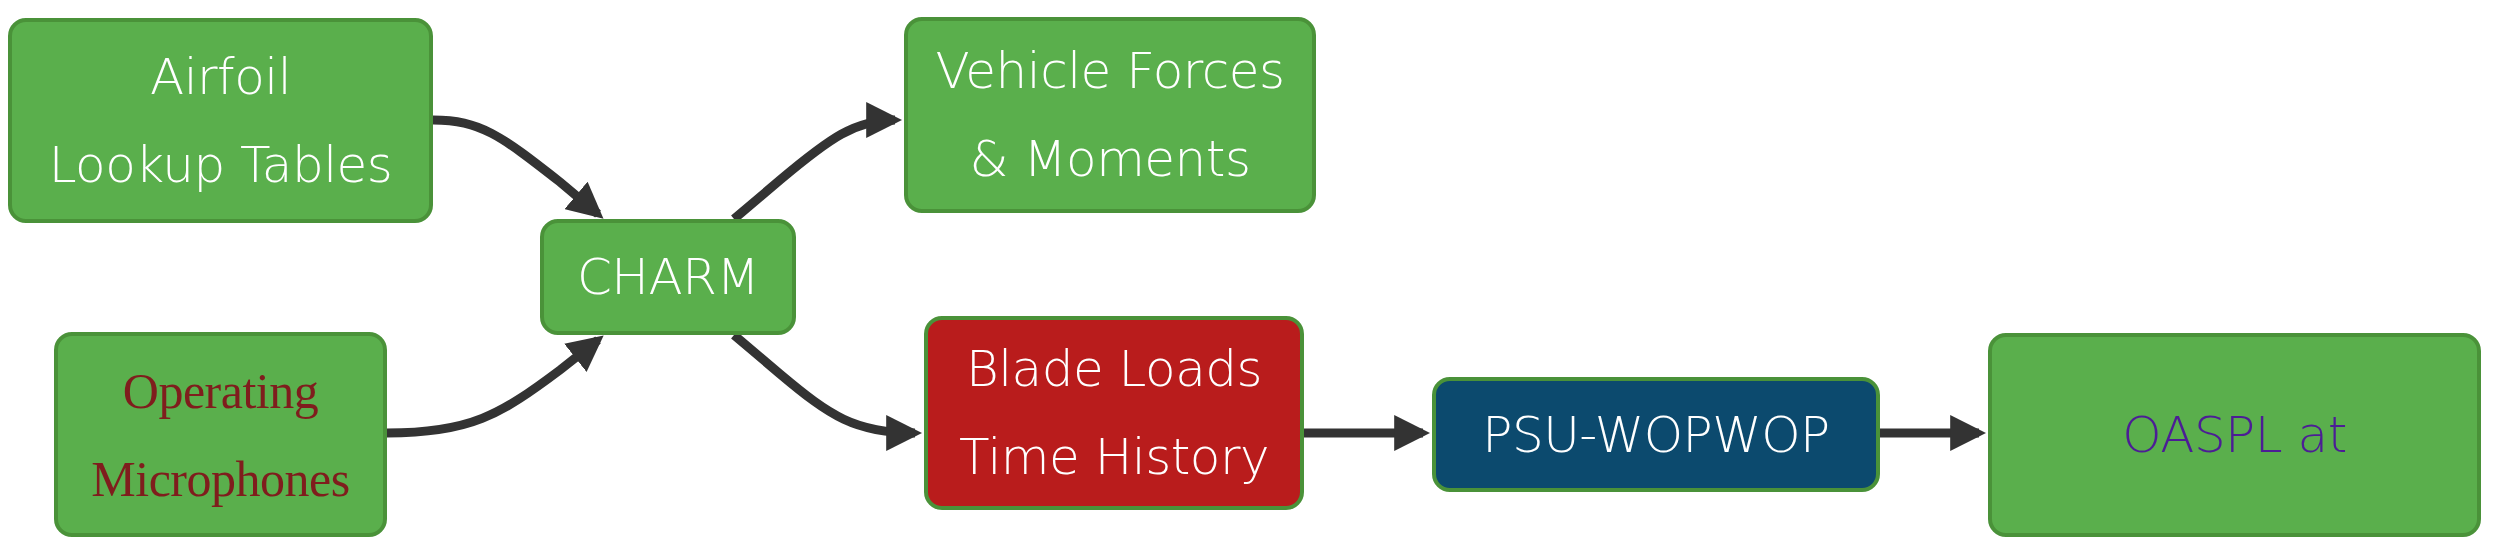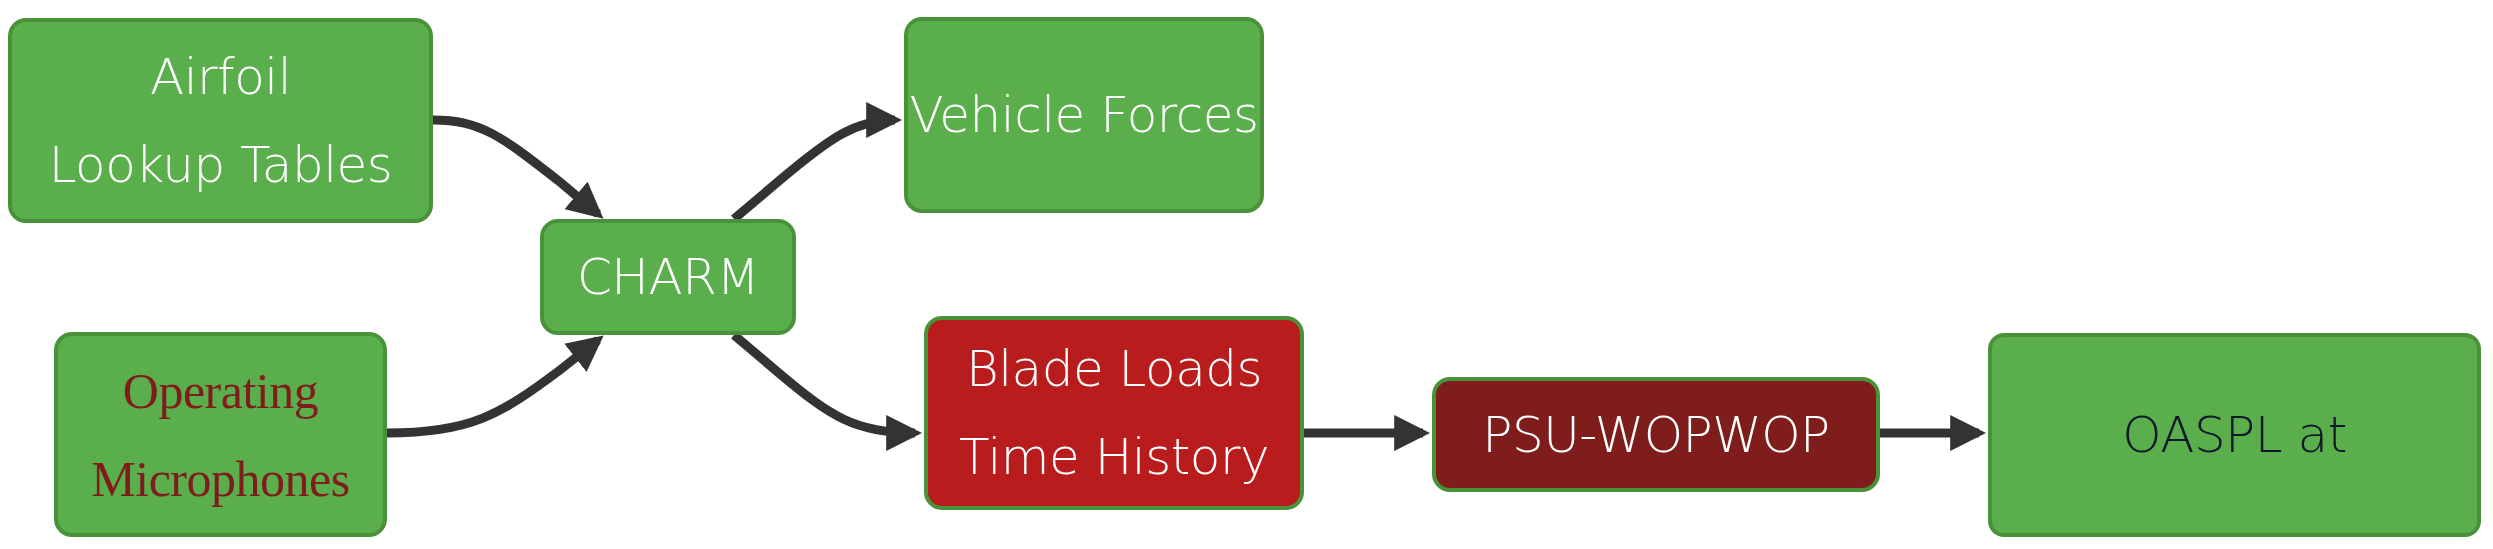--- a/index.html
+++ b/index.html
@@ -10,21 +10,21 @@
     position: absolute; box-sizing: border-box;
     background: #5aaf4c; border: 4px solid #4a9239; border-radius: 18px;
     color: #ffffff; display: flex; flex-direction: column;
     align-items: center; justify-content: center; text-align: center;
     font-size: 50px; line-height: 88px; font-weight: 300; letter-spacing: -0.5px;
   }
   .node span { display: block; white-space: nowrap; }
   #n-airfoil   { left: 8px;    top: 18px;  width: 425px; height: 205px; }
   #n-operating { left: 54px;   top: 332px; width: 333px; height: 205px; }
   #n-charm     { left: 540px;  top: 219px; width: 256px; height: 116px; }
-  #n-vehicle   { left: 904px;  top: 17px;  width: 360px; height: 196px; }
+  #n-vehicle   { left: 904px;  top: 17px;  width: 412px; height: 196px; }
   #n-blade     { left: 924px;  top: 316px; width: 380px; height: 194px; }
   #n-psu       { left: 1432px; top: 377px; width: 448px; height: 115px; }
   #n-oaspl     { left: 1988px; top: 333px; width: 493px; height: 204px; }
 </style>
 </head>
 <body style="background: rgb(255, 255, 255);">
 
 <svg id="edges" xmlns="http://www.w3.org/2000/svg">
   <defs>
     <marker id="arrowhead" markerWidth="4" markerHeight="4" refX="3.2" refY="2" orient="auto" markerUnits="strokeWidth">
@@ -45,23 +45,24 @@
 </div>
 <div id="n-operating" class="node" style="background: rgb(90, 175, 76); border-color: rgb(74, 146, 57); color: #7f1d1d; font-family: Liberation Serif, serif;">
   <span>Operating</span>
   <span>Microphones</span>
 </div>
 <div id="n-charm" class="node" style="background: rgb(90, 175, 76); border-color: rgb(74, 146, 57); color: rgb(255, 255, 255);">
   <span>CHARM</span>
 </div>
 <div id="n-vehicle" class="node" style="background: rgb(90, 175, 76); border-color: rgb(74, 146, 57); color: rgb(255, 255, 255);">
   <span>Vehicle Forces</span>
+  <span>&amp; Moments</span>
 </div>
 <div id="n-blade" class="node" style="background: #b91c1c; border-color: rgb(74, 146, 57); color: rgb(255, 255, 255);">
   <span>Blade Loads</span>
   <span>Time History</span>
 </div>
-<div id="n-psu" class="node" style="background: #7f1d1d; border-color: rgb(74, 146, 57); color: rgb(255, 255, 255);">
+<div id="n-psu" class="node" style="background: #0c4a6e; border-color: rgb(74, 146, 57); color: rgb(255, 255, 255);">
   <span>PSU-WOPWOP</span>
 </div>
-<div id="n-oaspl" class="node" style="background: rgb(90, 175, 76); border-color: rgb(74, 146, 57); color: #0f172a; border-radius: 16px;">
+<div id="n-oaspl" class="node" style="background: rgb(90, 175, 76); border-color: rgb(74, 146, 57); color: #4c1d95;">
   <span>OASPL at</span>
 </div>
 
 </body></html>

